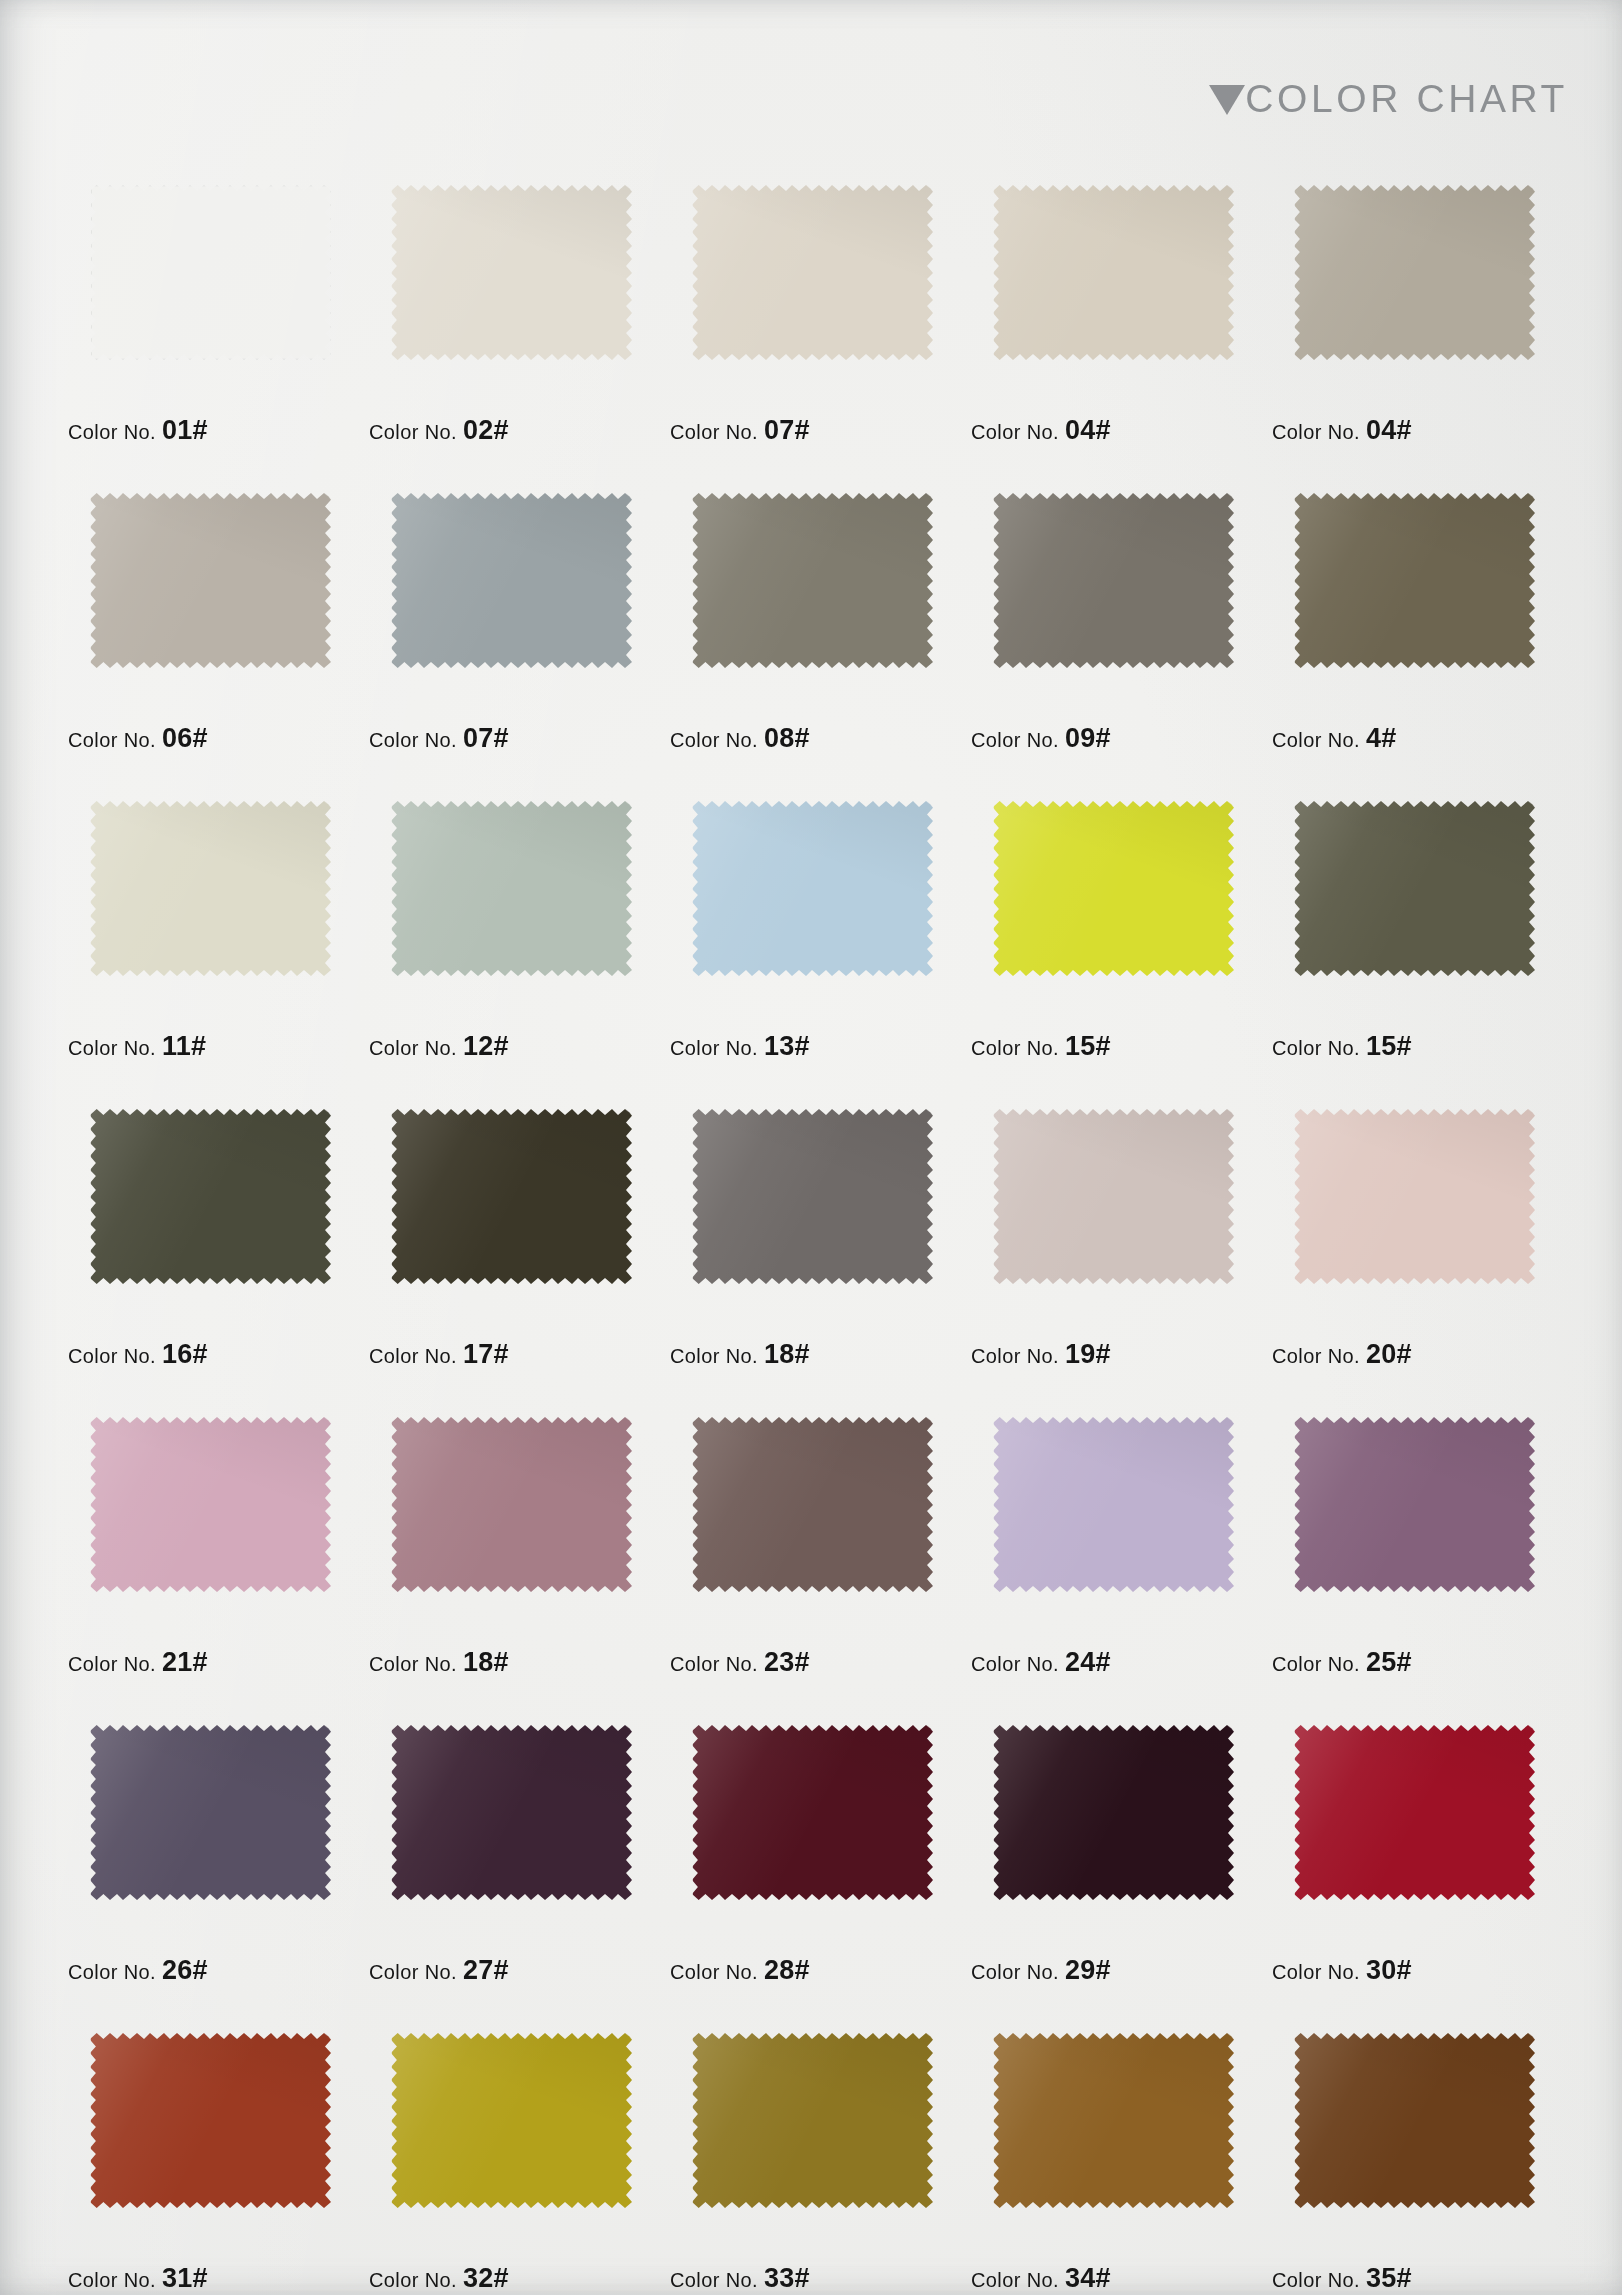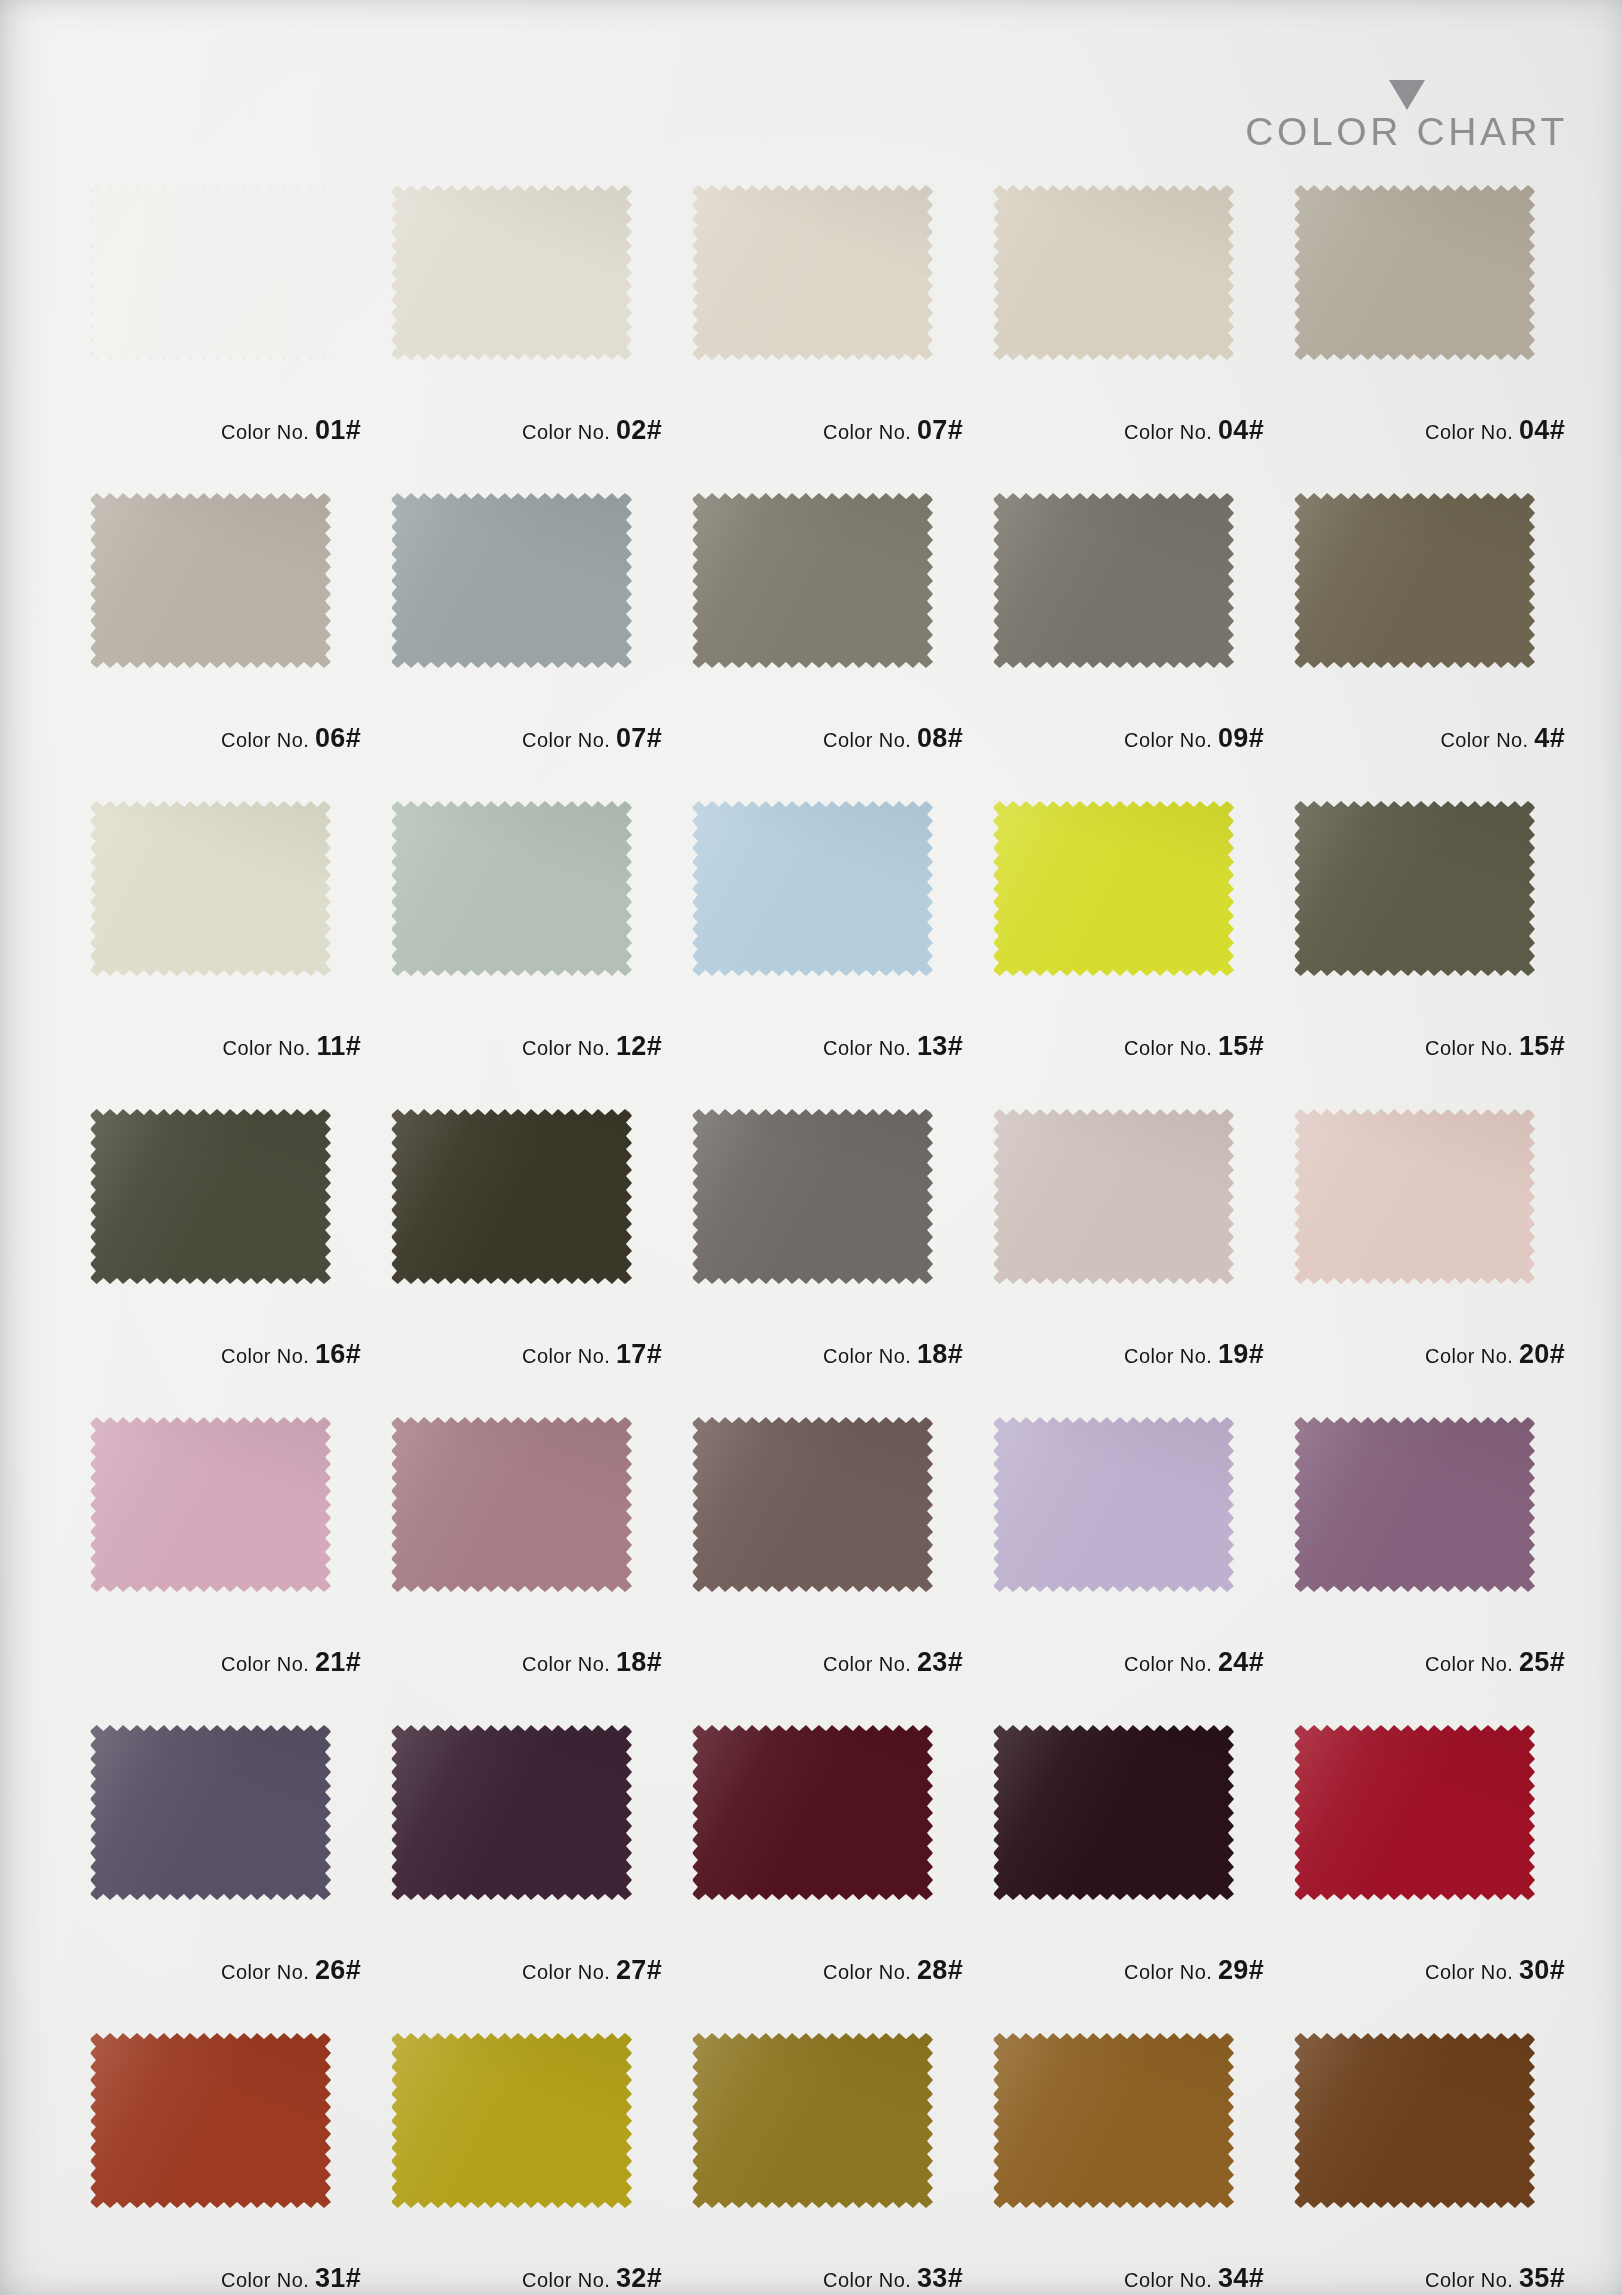--- a/index.html
+++ b/index.html
@@ -43,21 +43,20 @@
       inset 0 -19.6px 39px -26px rgba(150,153,156,0.40);
   }
 
   
   #header {
     position: absolute;
     top: 77px;
     right: 55px;
     display: flex;
     align-items: center;
-    flex-direction: column;
   }
   #header .tri {
     width: 0;
     height: 0;
     border-left: 18.3px solid transparent;
     border-right: 18.3px solid transparent;
     border-top: 30px solid #8e9093;
     margin-top: 2.6px;
   }
   #header .title {
@@ -119,21 +118,21 @@
     background: var(--c);
     box-shadow: inset 0 0 0 1.3px rgba(182,186,189,0.35);
     opacity: .85;
   }
 
   .label {
     position: absolute;
     left: 8px;
     right: 0;
     top: 230px;
-    text-align: right;
+    text-align: left;
     white-space: nowrap;
     color: #161616;
   }
   .label .pre {
     font-size: 20px;
     letter-spacing: 0.4px;
     font-weight: 400;
   }
   .label .num {
     font-size: 27px;

